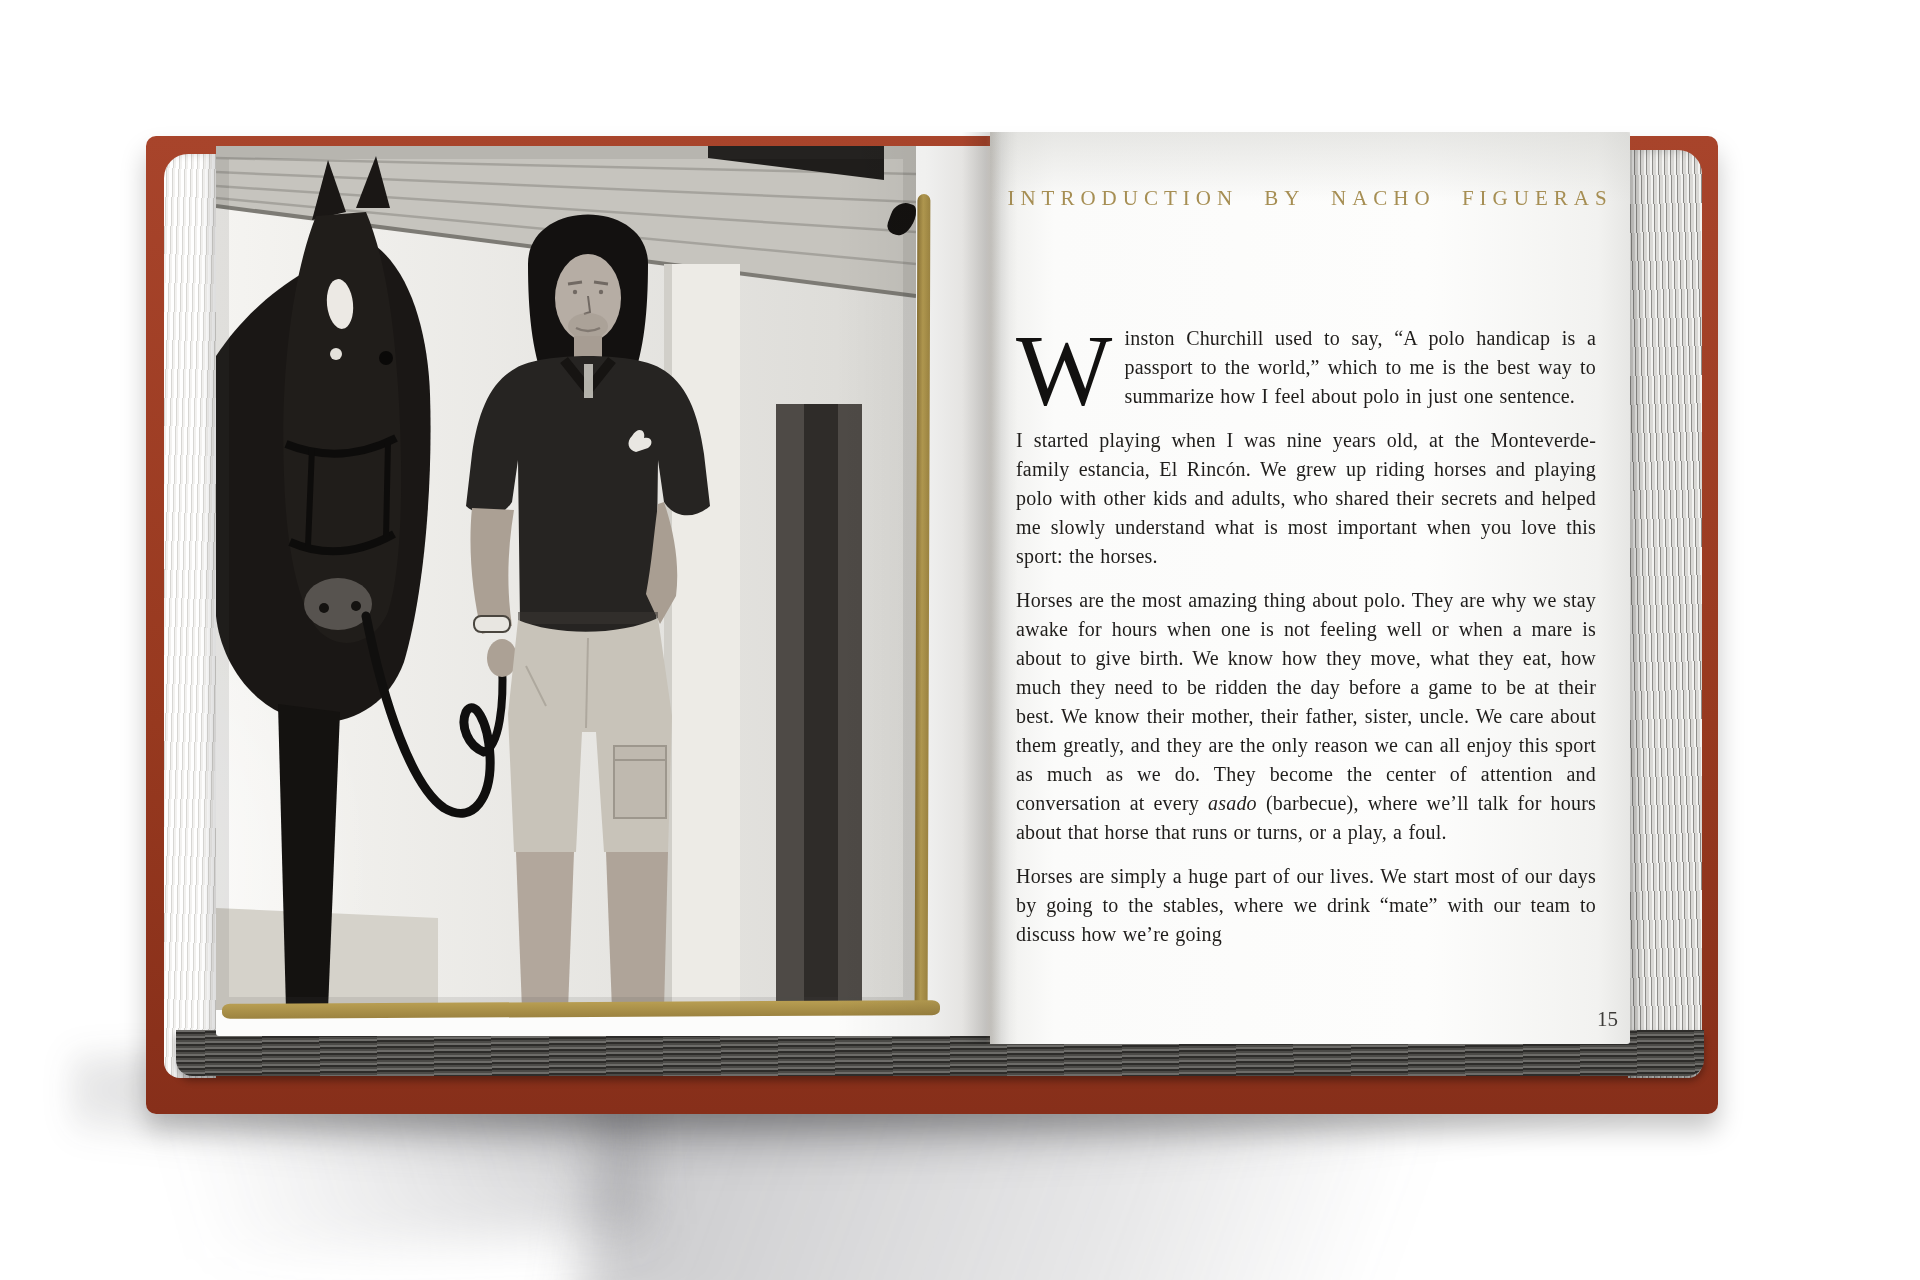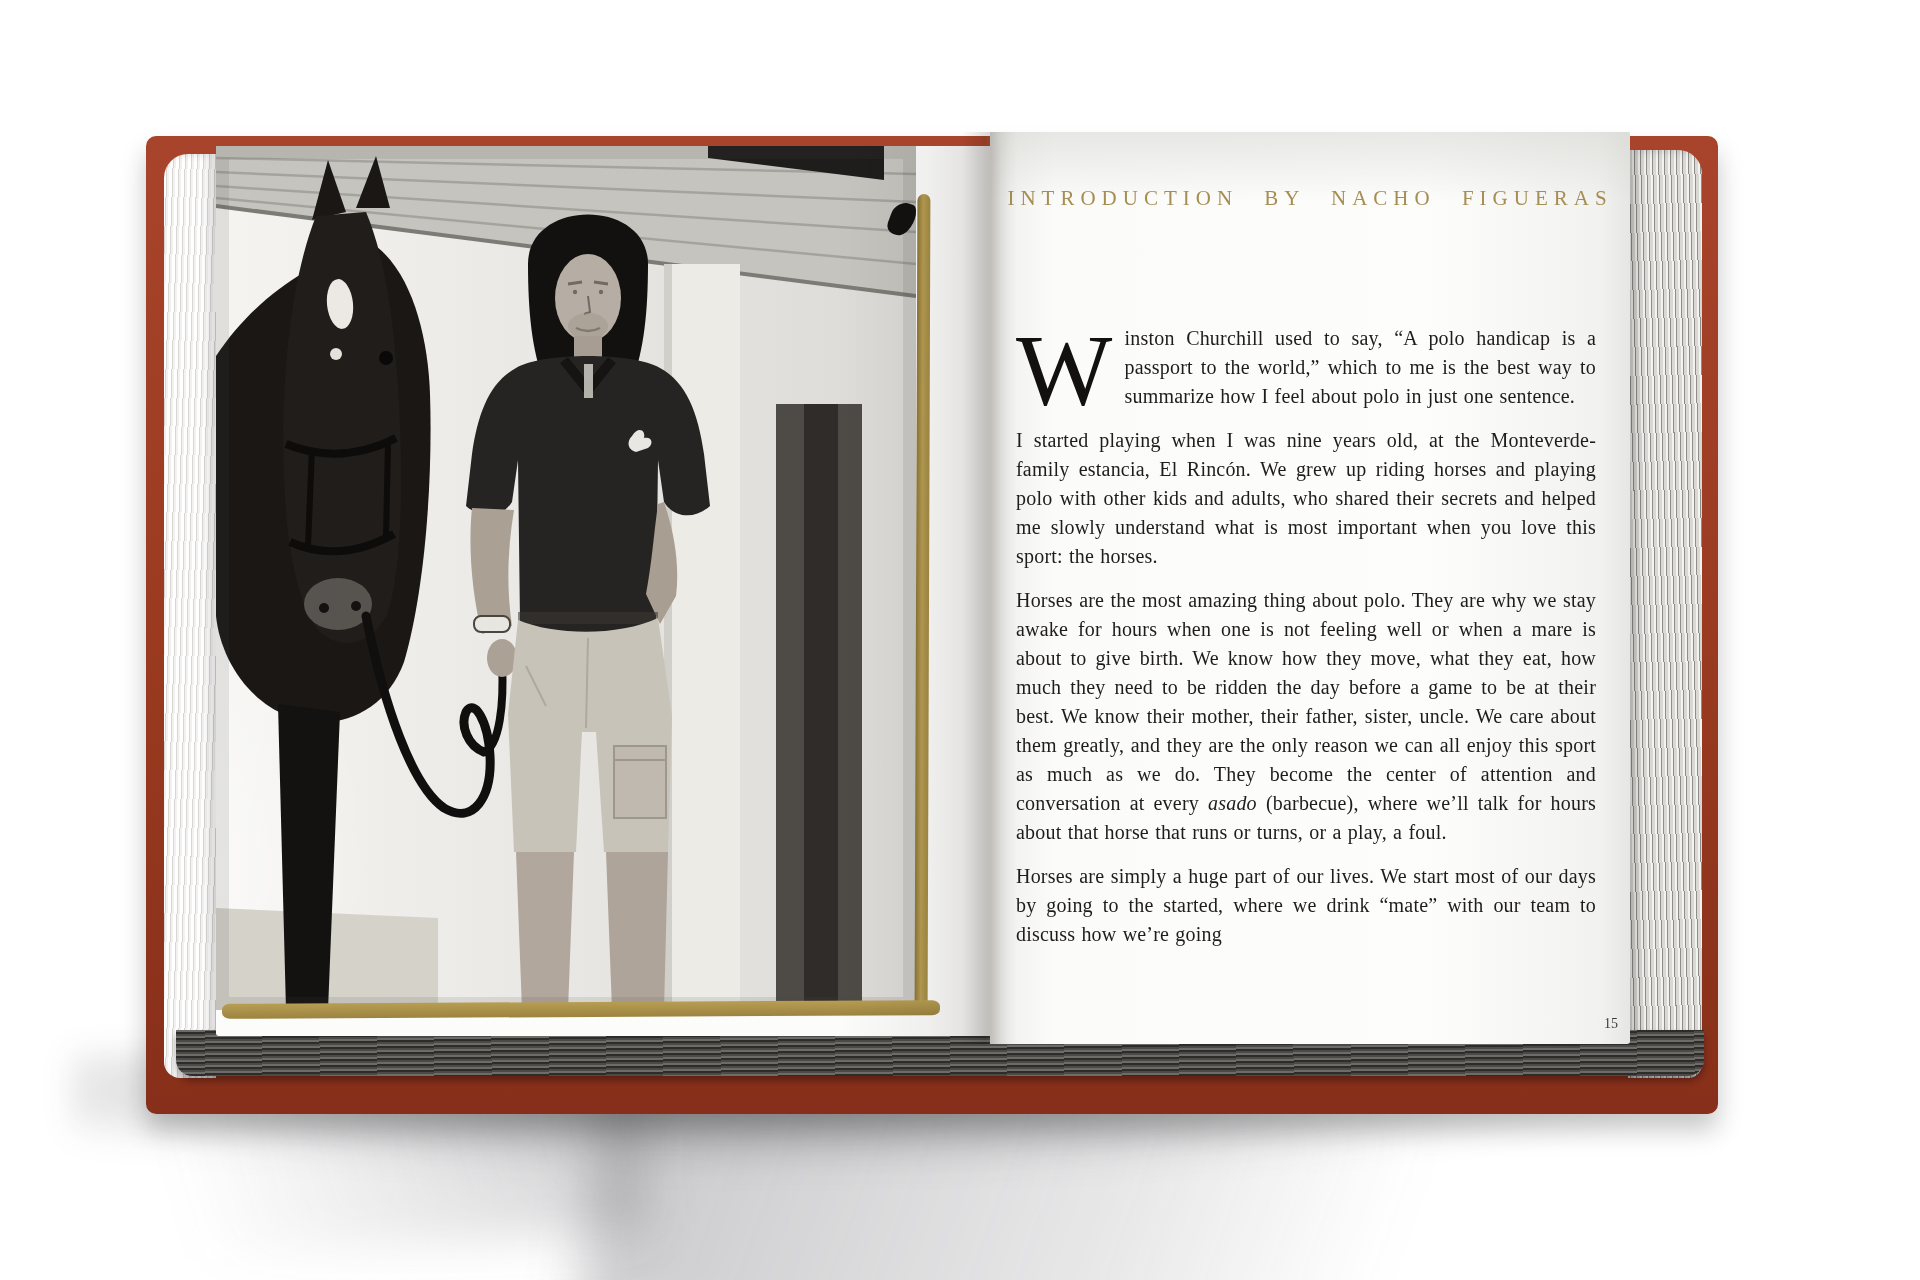--- a/index.html
+++ b/index.html
@@ -105,21 +105,21 @@
     text-align:justify;letter-spacing:.2px;word-spacing:1px;
   }
   .rp-body p{margin:0 0 15px 0;}
   .dropcap{
     float:left;font-size:102px;line-height:.78;
     margin:7px 12px 2px 0;color:#121110;
   }
   .italic{font-style:italic;}
   .rp-pagenum{
     position:absolute;right:12px;bottom:12px;
-    font-size:14px;color:#3d3b38;
+    font-size:21px;color:#3d3b38;
   }
 
   
   .gutter-shadow{
     position:absolute;left:962px;top:132px;width:56px;height:912px;pointer-events:none;
     background:linear-gradient(to right, rgba(0,0,0,0) 0%, rgba(0,0,0,.12) 42%, rgba(85,74,60,.2) 52%, rgba(0,0,0,.05) 70%, rgba(0,0,0,0) 100%);
   }
 </style>
 </head>
 <body>
@@ -241,21 +241,21 @@
   <div class="page-right">
     <div class="rp-header">INTRODUCTION BY NACHO FIGUERAS</div>
 
     <div class="rp-body">
       <p>
         <span class="dropcap">W</span><span>inston Churchill used to say, “A polo handicap is a passport to the world,” which to me is the best way to summarize how I feel about polo in just one sentence.</span>
       </p>
       <p>I started playing when I was nine years old, at the Monteverde-family estancia, El Rincón. We grew up riding horses and playing polo with other kids and adults, who shared their secrets and helped me slowly understand what is most important when you love this sport: the horses.</p>
       <p><span>Horses are the most amazing thing about polo. They are why we stay awake for hours when one is not feeling well or when a mare is about to give birth. We know how they move, what they eat, how much they need to be ridden the day before a game to be at their best. We know their mother, their father, sister, uncle. We care about them greatly, and they are the only reason we can all enjoy this sport as much as we do. They become the center of attention and conversation at every </span><span class="italic">asado</span><span> (barbecue), where we’ll talk for hours about that horse that runs or turns, or a play, a foul.</span>
       </p>
-      <p>Horses are simply a huge part of our lives. We start most of our days by going to the started, where we drink “mate” with our team to discuss how we’re going</p>
+      <p>Horses are simply a huge part of our lives. We start most of our days by going to the stables, where we drink “mate” with our team to discuss how we’re going</p>
     </div>
 
     <div class="rp-pagenum">15</div>
   </div>
 
   <div class="gutter-shadow"></div>
 
 </div>
 
 </body></html>

